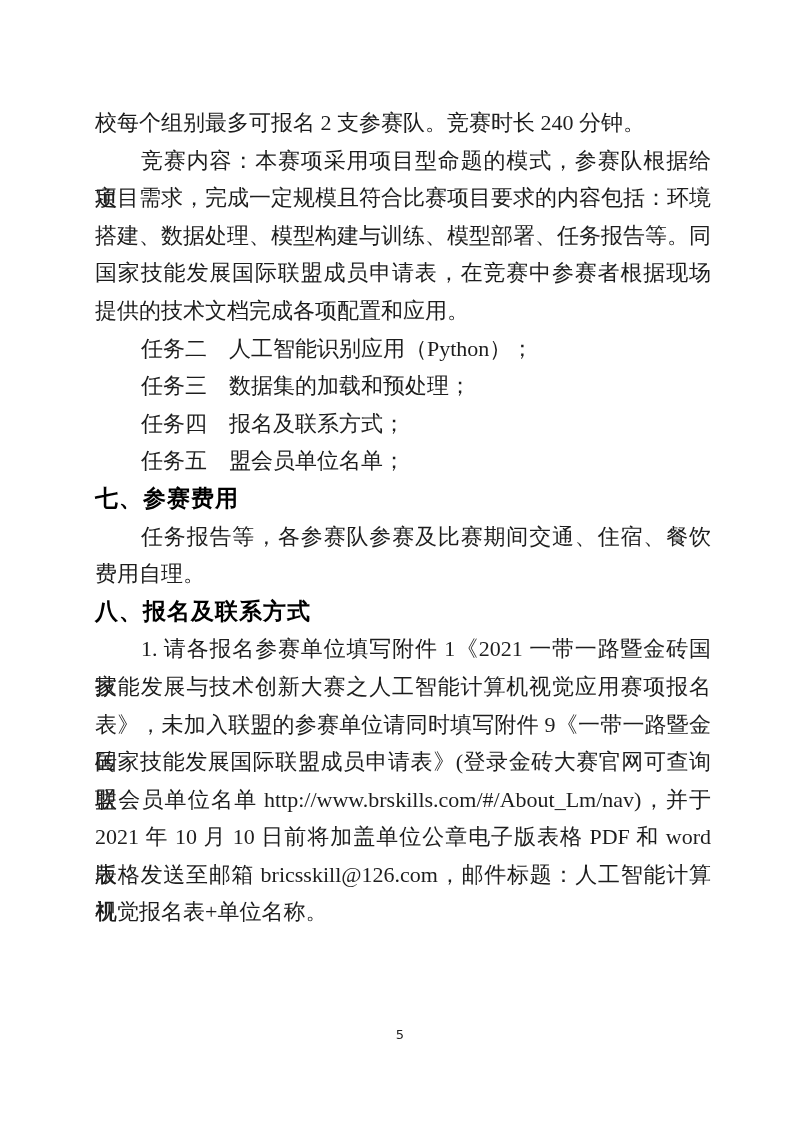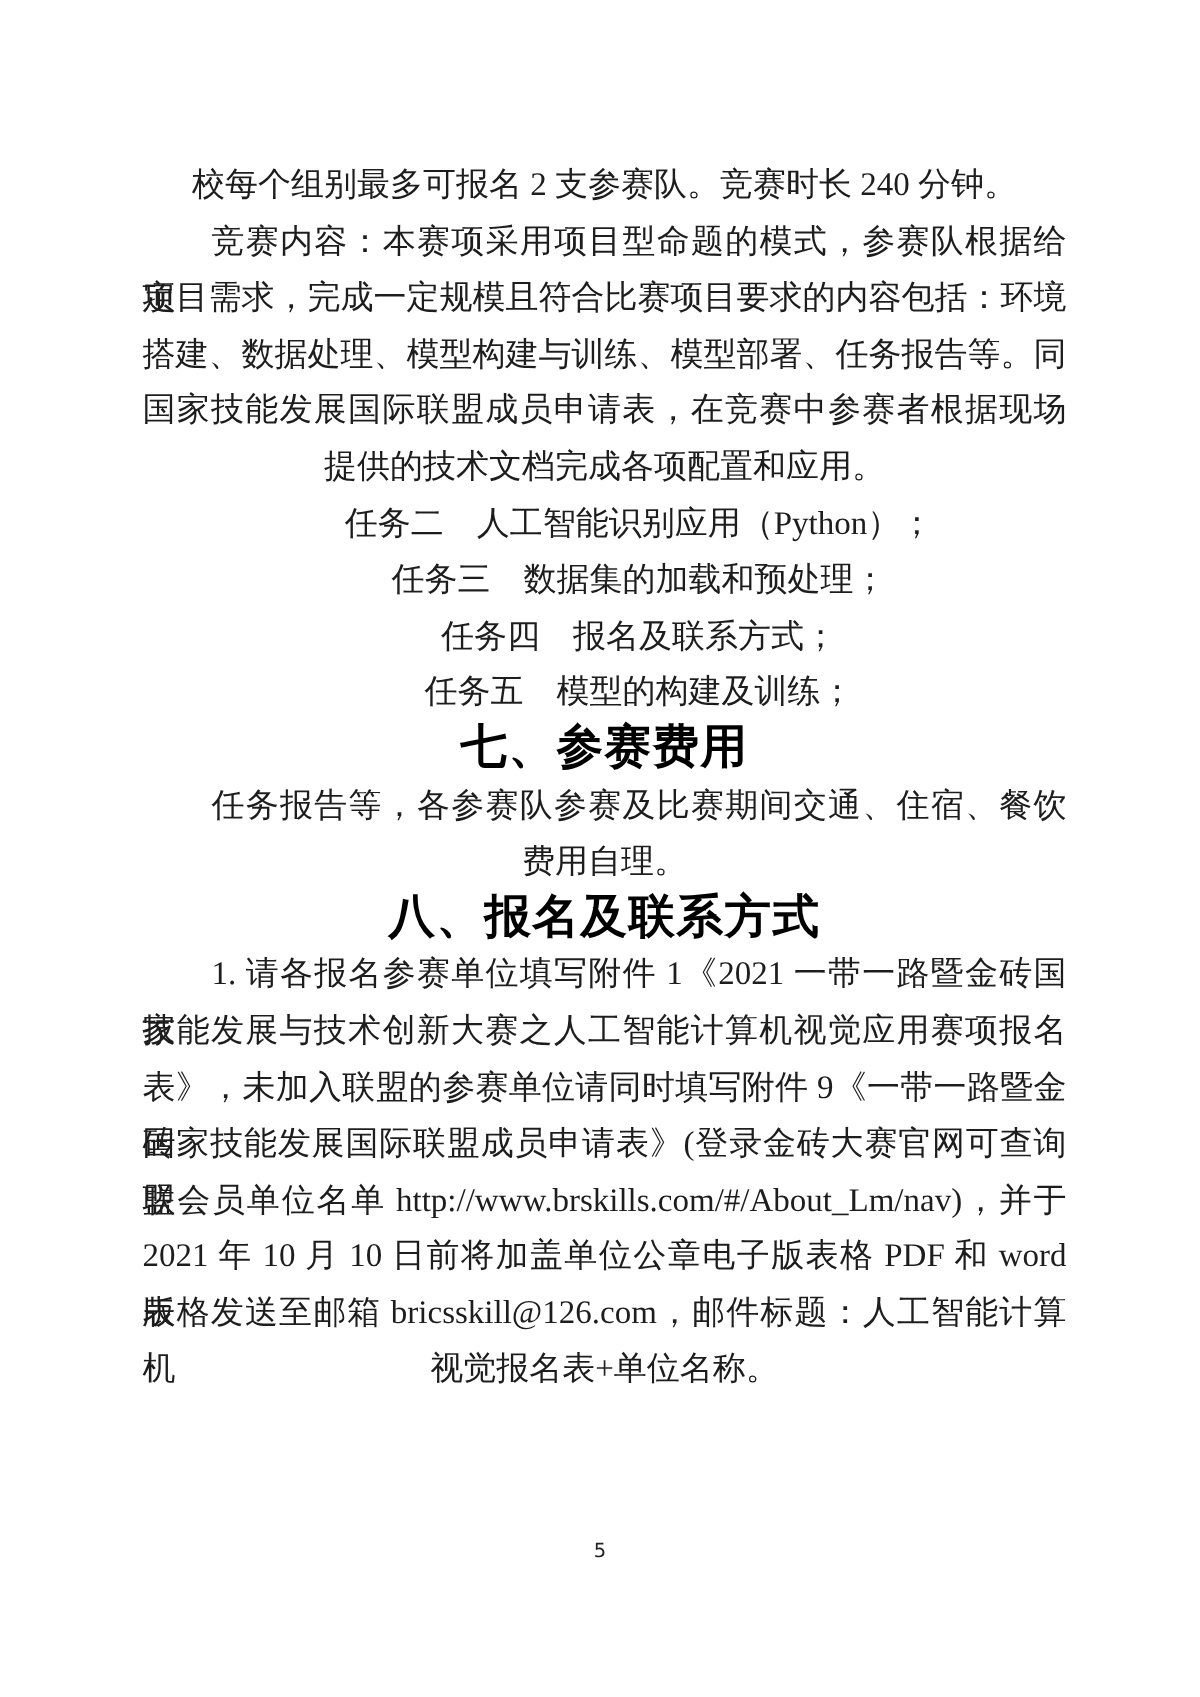--- a/index.html
+++ b/index.html
@@ -21,34 +21,34 @@
     top: 104px;
     width: 616px;
     font-family: "Liberation Serif", "DejaVu Serif", serif;
     font-size: 22px;
     color: #1d1d1d;
   }
   .line {
     height: 37.6px;
     line-height: 37.6px;
     white-space: nowrap;
-    text-align: center;
+    text-align: left;
   }
   .line.justify {
     white-space: normal;
     text-align: justify;
     text-align-last: justify;
   }
   .line.indent {
     text-indent: 46px;
   }
   .line.heading {
     font-family: "DejaVu Sans", "Liberation Sans", sans-serif;
     font-weight: 700;
-    font-size: 31px;
+    font-size: 23px;
     color: #000000;
     letter-spacing: 1px;
   }
   .page-number {
     position: absolute;
     top: 1027px;
     left: 0;
     width: 100%;
     text-align: center;
     font-family: "DejaVu Sans", "Liberation Sans", sans-serif;
@@ -63,21 +63,21 @@
   <div class="textblock">
     <div class="line">校每个组别最多可报名 2 支参赛队。竞赛时长 240 分钟。</div>
     <div class="line indent justify">竞赛内容：本赛项采用项目型命题的模式，参赛队根据给定</div>
     <div class="line justify">项目需求，完成一定规模且符合比赛项目要求的内容包括：环境</div>
     <div class="line justify">搭建、数据处理、模型构建与训练、模型部署、任务报告等。同</div>
     <div class="line justify">国家技能发展国际联盟成员申请表，在竞赛中参赛者根据现场</div>
     <div class="line">提供的技术文档完成各项配置和应用。</div>
     <div class="line indent">任务二　人工智能识别应用（Python）；</div>
     <div class="line indent">任务三　数据集的加载和预处理；</div>
     <div class="line indent">任务四　报名及联系方式；</div>
-    <div class="line indent">任务五　模型的构建及训练；</div>
+    <div class="line indent">任务五　盟会员单位名单；</div>
     <div class="line heading">七、参赛费用</div>
     <div class="line indent justify">任务报告等，各参赛队参赛及比赛期间交通、住宿、餐饮</div>
     <div class="line">费用自理。</div>
     <div class="line heading">八、报名及联系方式</div>
     <div class="line indent justify">1. 请各报名参赛单位填写附件 1《2021 一带一路暨金砖国家</div>
     <div class="line justify">技能发展与技术创新大赛之人工智能计算机视觉应用赛项报名</div>
     <div class="line justify">表》，未加入联盟的参赛单位请同时填写附件 9《一带一路暨金砖</div>
     <div class="line justify">国家技能发展国际联盟成员申请表》(登录金砖大赛官网可查询联</div>
     <div class="line justify">盟会员单位名单 http://www.brskills.com/#/About_Lm/nav)，并于</div>
     <div class="line justify">2021 年 10 月 10 日前将加盖单位公章电子版表格 PDF 和 word 版</div>

